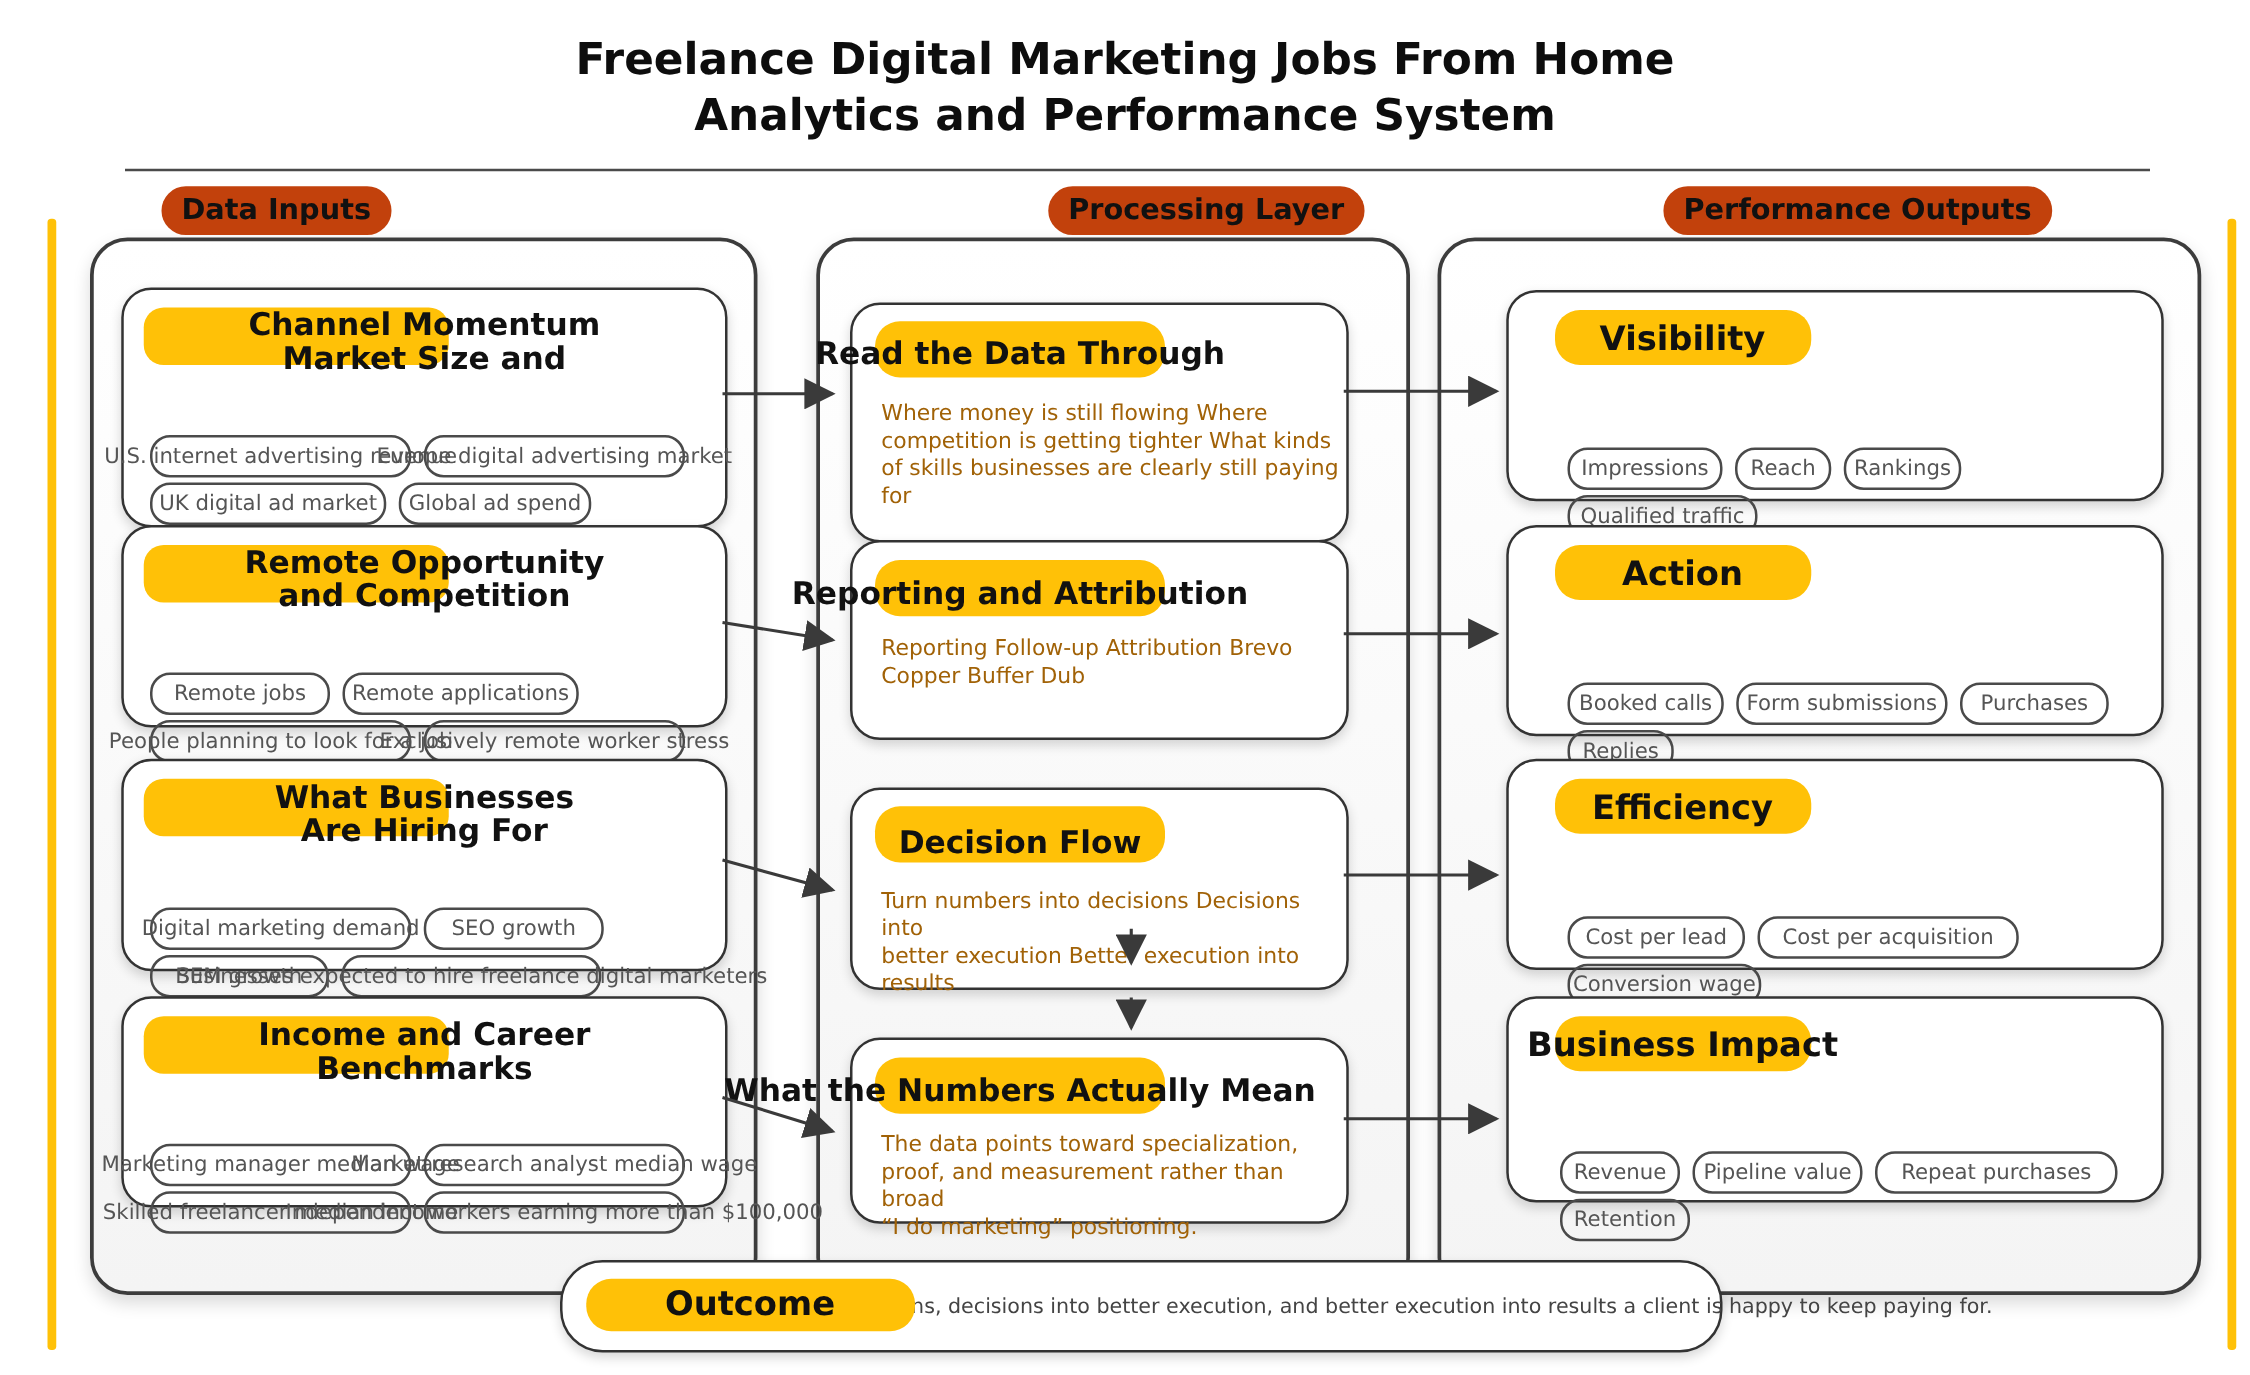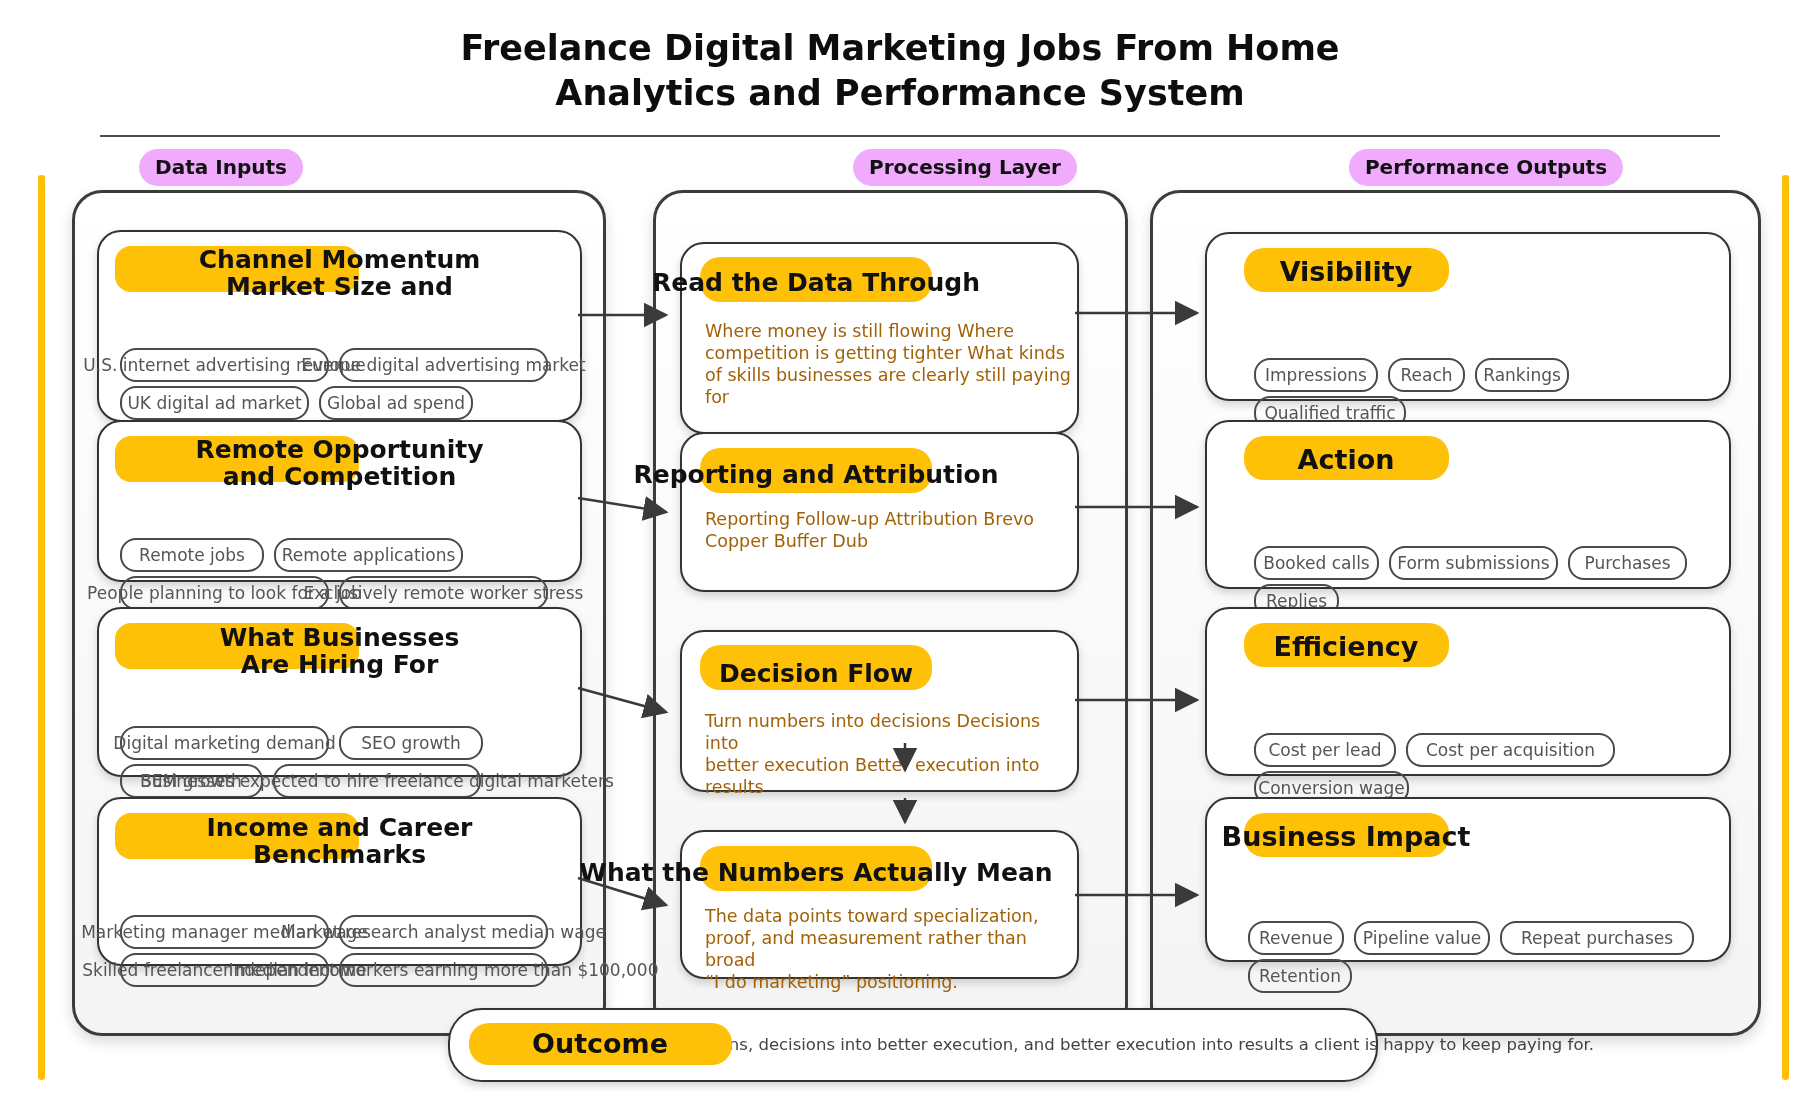--- a/index.html
+++ b/index.html
@@ -8,22 +8,22 @@
 
   .main-title{position:absolute;top:26px;left:0;width:100%;text-align:center;
               font-size:35px;font-weight:700;line-height:45px;color:#0d0d0d;}
 
   .title-rule{position:absolute;left:100px;top:135px;width:1620px;border-top:2px solid #4a4a4a;}
 
   .side-accent{position:absolute;top:175px;height:905px;width:7px;background:#FFC107;border-radius:3px;}
   .side-accent.left{left:38px;} .side-accent.right{left:1782px;}
 
   .col-header{position:absolute;top:149px;transform:translateX(-50%);z-index:3;}
-  .col-header .hdr-pill{display:inline-block;background:#f0abfc;border-radius:22px;
-        padding:6px 16px 7px;font-size:20px;font-weight:700;color:#111;white-space:nowrap;}
+  .col-header .hdr-pill{display:inline-block;background:#c2410c;border-radius:22px;
+        padding:6px 16px 7px;font-size:23px;font-weight:700;color:#111;white-space:nowrap;}
 
   .container{position:absolute;border:3px solid #3c3c3c;border-radius:30px;
              background:linear-gradient(180deg,#ffffff 0%,#f4f4f4 100%);
              box-shadow:0 6px 14px rgba(0,0,0,.15);}
   .box{position:absolute;background:#fff;border:2.5px solid #333;border-radius:24px;
        box-shadow:0 4px 9px rgba(0,0,0,.16);z-index:2;}
 
   .hl{position:absolute;left:16px;top:14px;width:244px;height:46px;border-radius:16px;
       background:#FFC107;z-index:0;}
   .dtitle{position:absolute;top:14px;left:0;width:100%;text-align:center;z-index:1;

